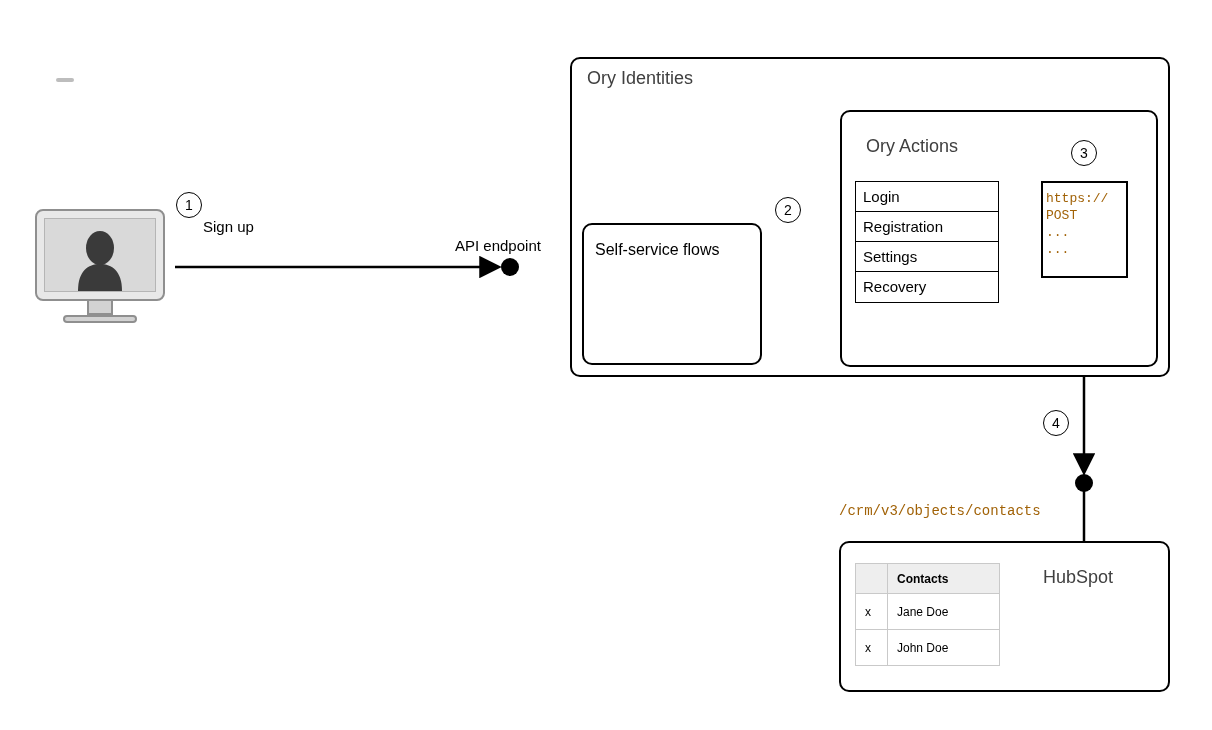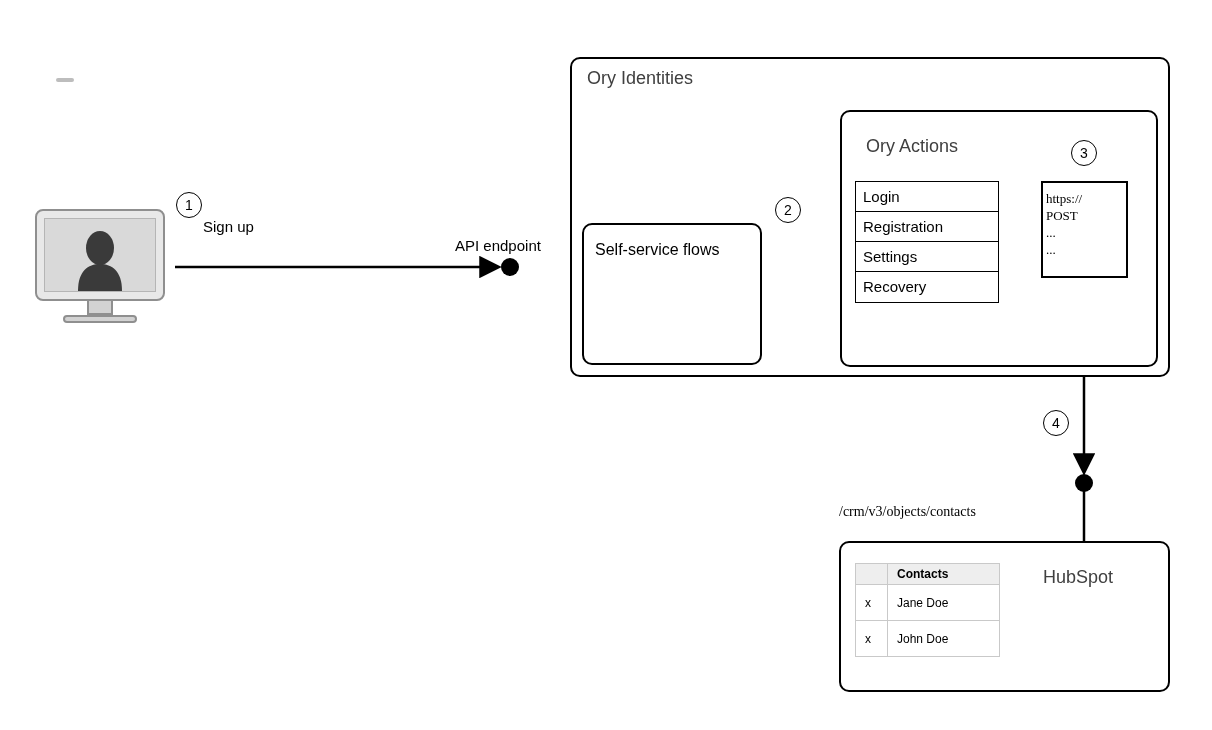--- a/index.html
+++ b/index.html
@@ -39,23 +39,23 @@
     white-space: nowrap;
   }
 
   .label {
     font-size: 15px;
     color: #000;
     white-space: nowrap;
   }
 
   .mono {
-    font-family: Liberation Serif, serif;
+    font-family: Liberation Mono, monospace;
     font-size: 13px;
-    color: #000000;
+    color: #a16207;
     white-space: pre;
     line-height: 17px;
   }
 
   
   .num {
     width: 26px;
     height: 26px;
     border: 1.5px solid #000;
     border-radius: 50%;
@@ -144,21 +144,21 @@
   .hs-table td, .hs-table th {
     border: 1px solid #c9c9c9;
     box-sizing: border-box;
     padding: 0 9px;
     text-align: left;
     font-weight: normal;
   }
   .hs-head td, .hs-head th {
     background: #eeeeee;
     font-weight: bold;
-    height: 21px;
+    height: 30px;
   }
   .hs-body td { height: 36px; background: #fff; }
   .hs-idx { width: 32px; }
   .hs-name { width: 112px; }
 
   svg.overlay {
     position: absolute;
     left: 0;
     top: 0;
     width: 1212px;

